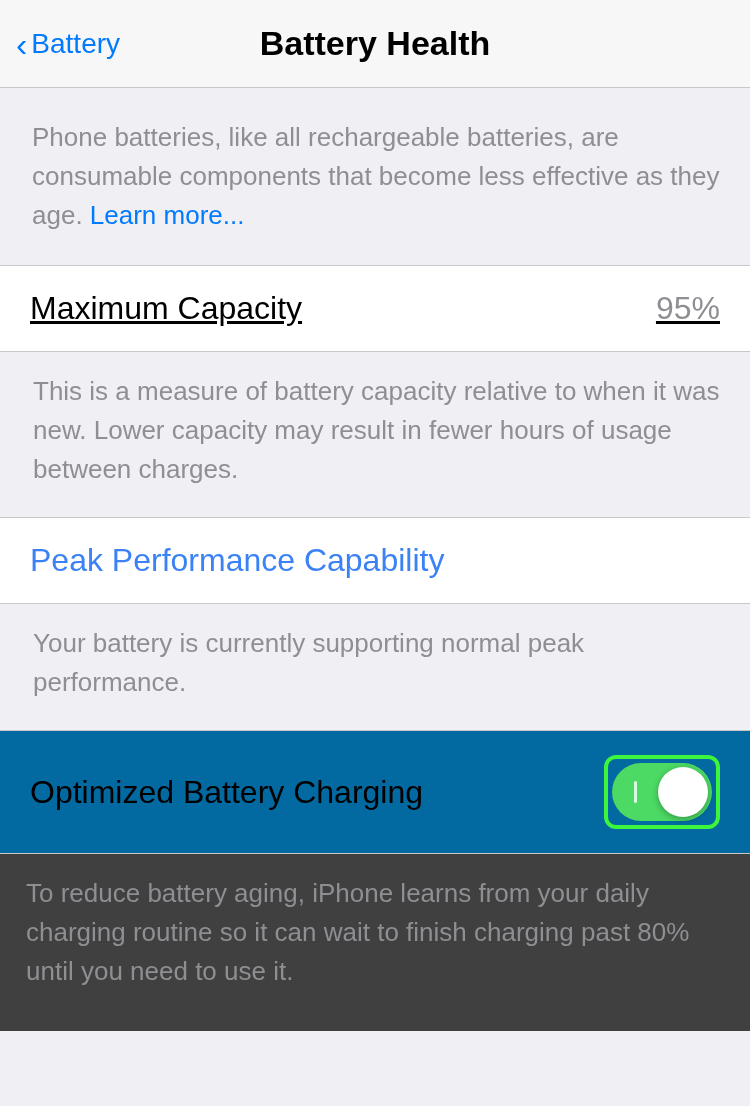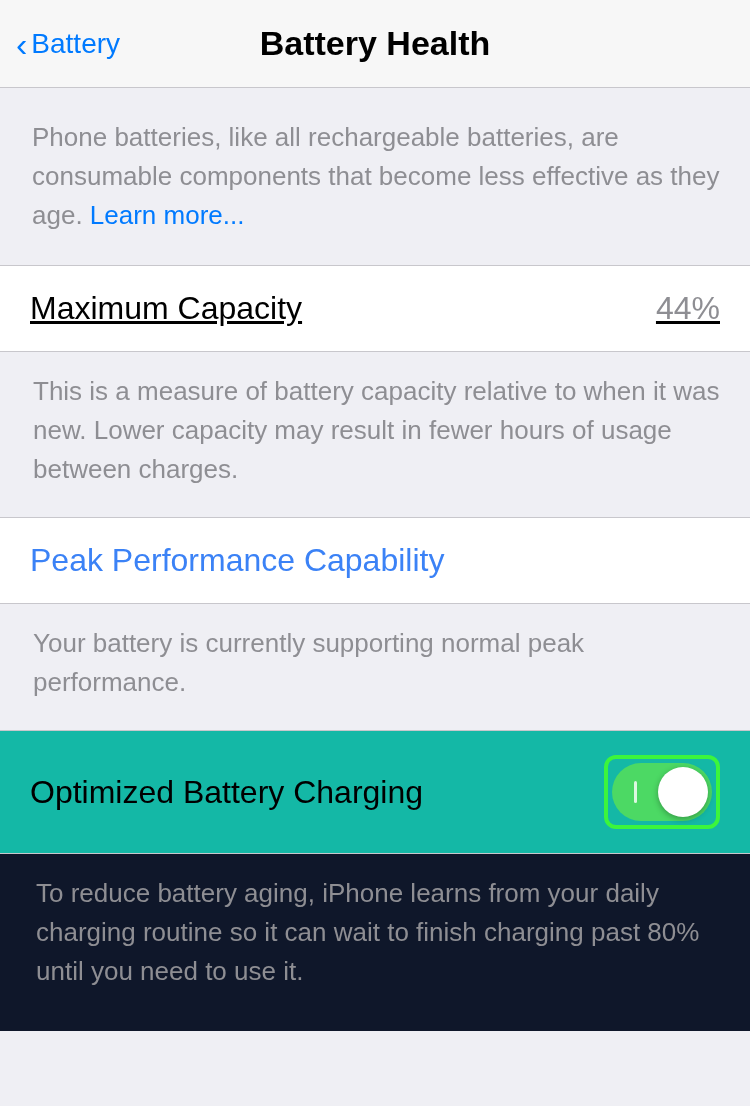--- a/index.html
+++ b/index.html
@@ -115,21 +115,21 @@
 
     .section-header-label {
       font-size: 32px;
       color: #3b82f6;
       font-weight: 400;
       margin-top: 17px;
     }
 
     
     .toggle-row {
-      background: #14b8a6;
+      background: #0369a1;
       padding: 24px 30px;
       border-bottom: 1px solid #c8c7cc;
       display: flex;
       align-items: center;
       justify-content: space-between;
     }
 
     .toggle-label {
       font-size: 32px;
       color: #000;
@@ -171,22 +171,22 @@
       top: 50%;
       transform: translateY(-50%);
       width: 3px;
       height: 22px;
       background: rgba(255,255,255,0.8);
       border-radius: 2px;
     }
 
     
     .bottom-desc {
-      background: #0f172a;
-      padding: 20px 30px 40px 36px;
+      background: #404040;
+      padding: 20px 30px 40px 26px;
     }
 
     .bottom-desc-text {
       font-size: 26px;
       color: #8e8e93;
       line-height: 1.5;
     }
   </style>
 </head>
 <body>
@@ -200,21 +200,21 @@
 </div>
 
 <div class="info-section">
   <span class="info-text">
     <span>Phone batteries, like all rechargeable batteries, are consumable components that become less effective as they age. </span><a class="info-link">Learn more...</a>
   </span>
 </div>
 
 <div class="card-row">
   <span class="card-row-label">Maximum Capacity</span>
-  <span class="card-row-value">44%</span>
+  <span class="card-row-value">95%</span>
 </div>
 
 <div class="desc-section">
   <span class="desc-text">This is a measure of battery capacity relative to when it was new. Lower capacity may result in fewer hours of usage between charges.</span>
 </div>
 
 <div class="section-header">
   <span class="section-header-label">Peak Performance Capability</span>
 </div>
 

